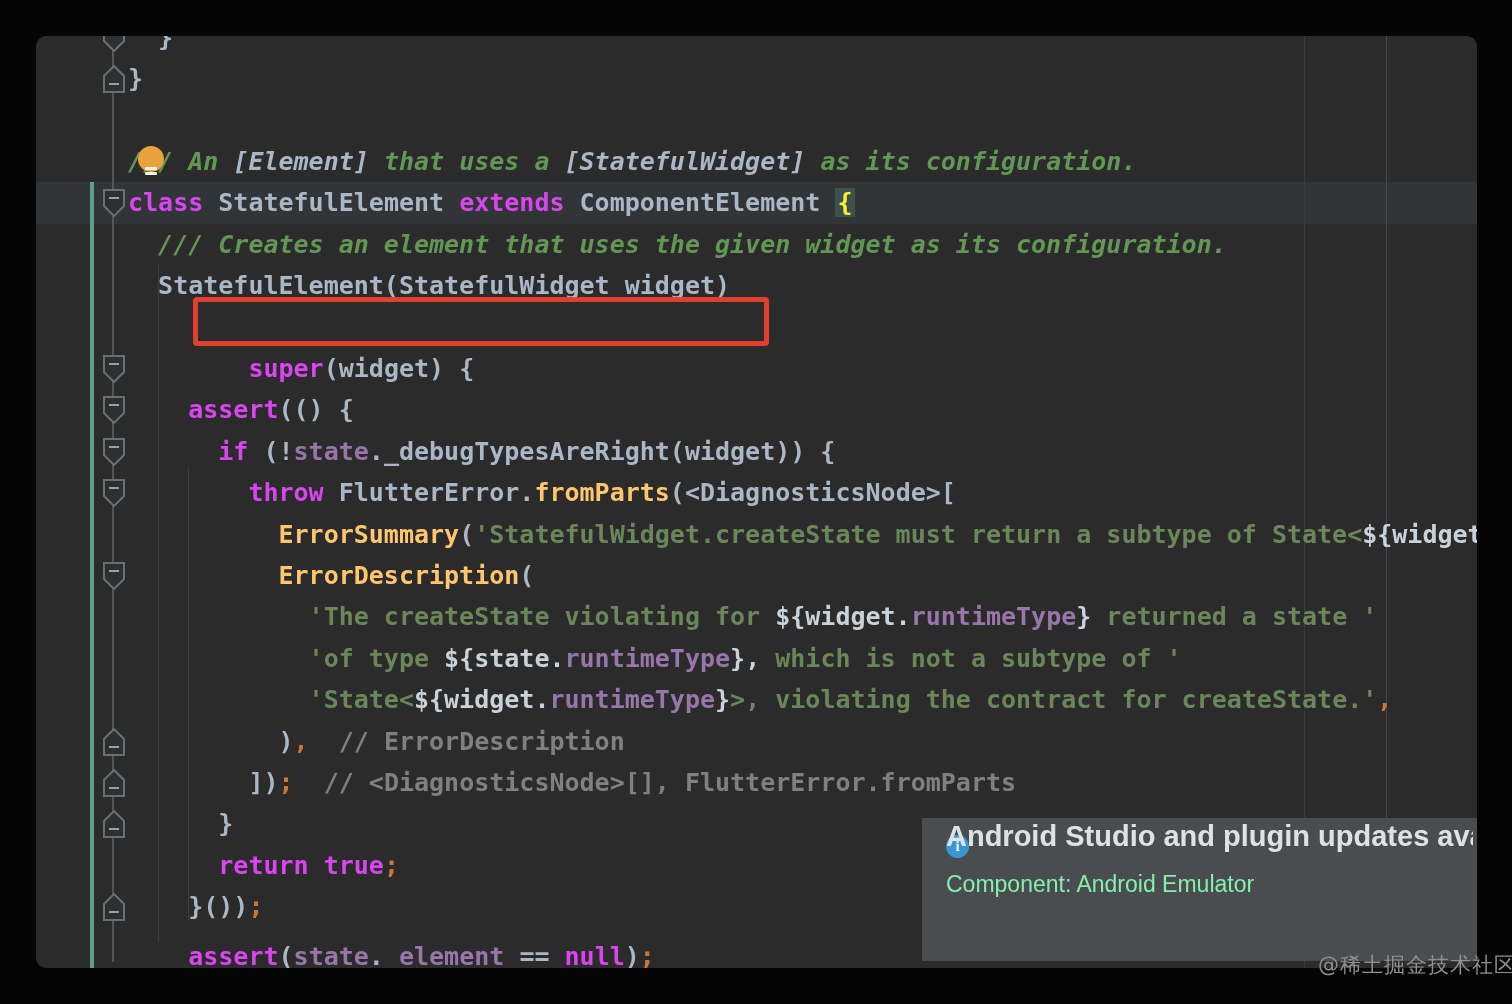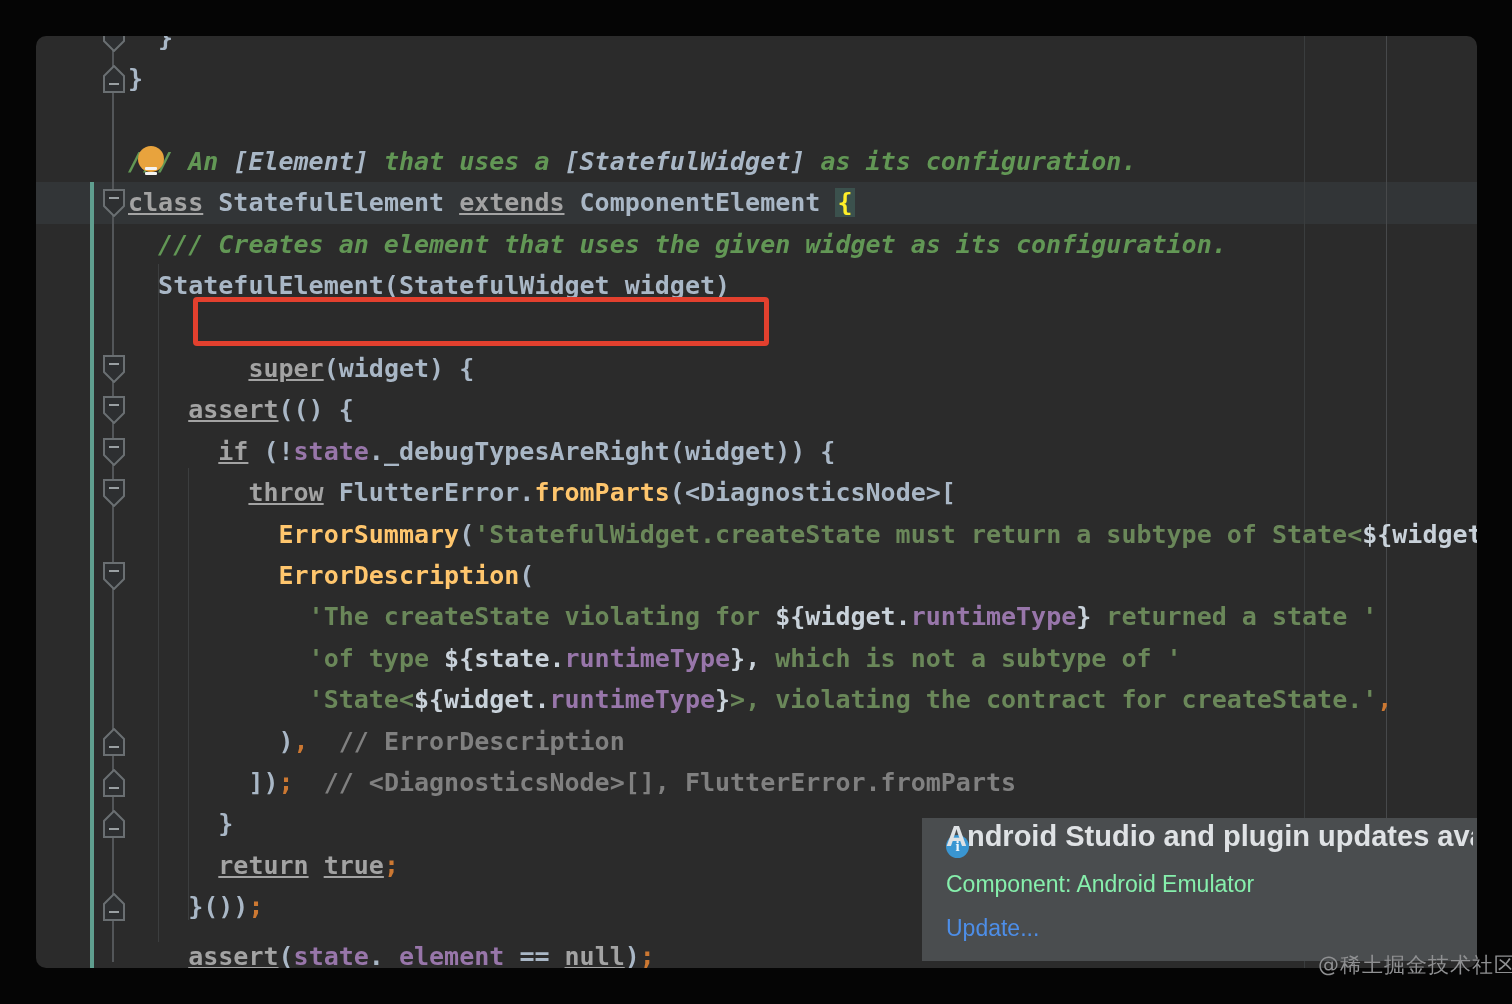--- a/index.html
+++ b/index.html
@@ -12,21 +12,21 @@
   #margin-guide-1{left:1268px;background:#3a3d3e;}
   #margin-guide-2{left:1350px;background:#47494b;}
   .indent-guide{position:absolute;width:1px;background:#3c3e3f;}
   #indent-guide-2{left:122px;top:228px;height:678px;}
   #indent-guide-4{left:152px;top:432px;height:452px;}
   #gutter-line{position:absolute;left:76px;top:0;width:2px;height:926px;background:#535659;}
   #change-bar{position:absolute;left:54px;top:146px;width:4px;height:786px;background:#5f9e8f;}
 
   #code-lines{position:absolute;left:92px;top:0;width:100%;height:100%;}
   .code-line{position:absolute;white-space:pre;height:42px;line-height:42px;font-size:25px;font-weight:600;color:#a9b7c6;}
-  .tk-k{color:#a3a3a3;text-decoration:underline;}
+  .tk-k{color:#d946ef;}
   .tk-d{color:#a9b7c6;}
   .tk-doc{color:#629755;font-style:italic;}
   .tk-ref{color:#a9b7c6;font-style:italic;}
   .tk-s{color:#6a8759;}
   .tk-m{color:#ffc66d;}
   .tk-f{color:#9876aa;}
   .tk-c{color:#808080;}
   .tk-p{color:#cc7832;}
   .tk-i{color:#c9d2da;}
   .tk-bm{color:#ffef28;background:#3b514d;padding:0 2px;}
@@ -146,18 +146,17 @@
       <div class="fil1"></div>
       <div class="fil2"></div>
     </div>
 
     <div id="red-box"></div>
 
     <div id="notification">
       <div id="notif-icon">i</div>
       <div class="row" id="notif-title">Android Studio and plugin updates ava</div>
       <div class="row" id="notif-body">Component: Android Emulator</div>
-      <div class="row" id="notif-action">Update...</div>
     </div>
   </div>
 
   <div id="watermark">@稀土掘金技术社区</div>
 </div>
 
 </body></html>

